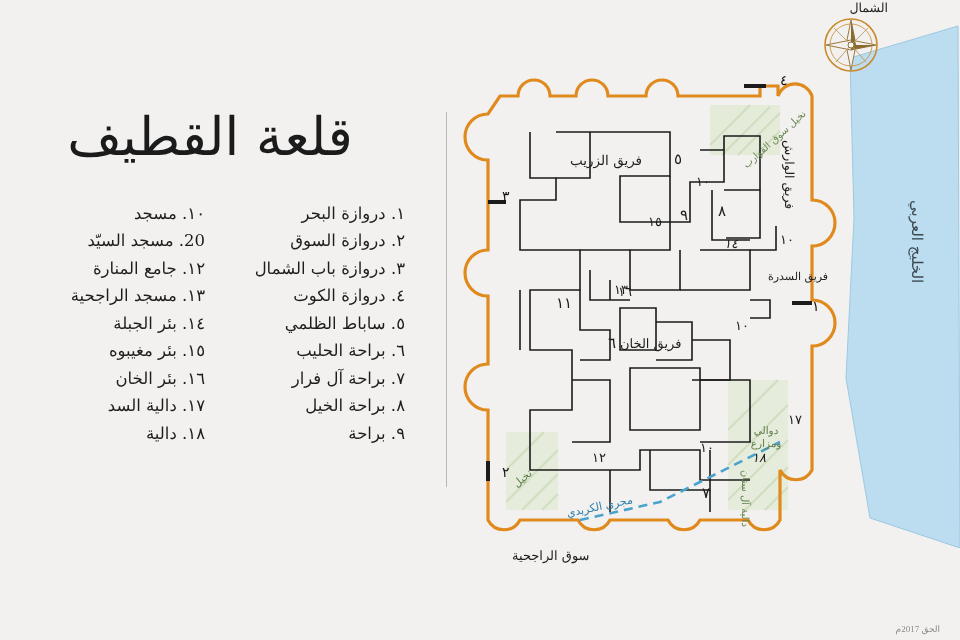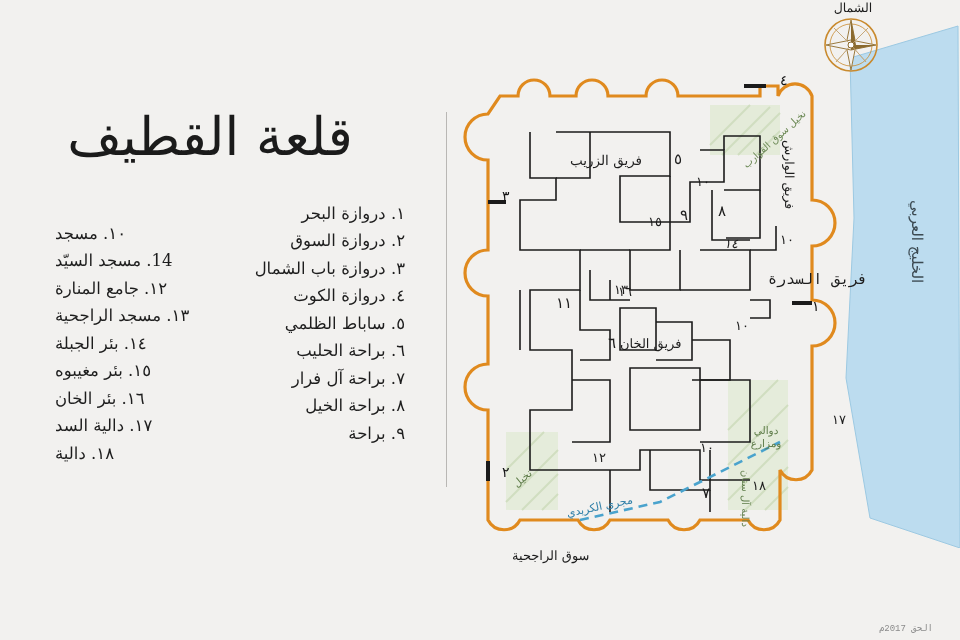--- a/index.html
+++ b/index.html
@@ -58,21 +58,21 @@
   .legend-item {
     font-family: "DejaVu Serif", serif;
     font-size: 16.5px;
     color: #1d1d1d;
     direction: rtl;
     text-align: right;
     white-space: nowrap;
     line-height: 1.15;
   }
   .col-right { align-items: flex-start; width: 160px; }
-  .col-left  { align-items: flex-end; width: 150px; margin-top: 20px; }
+  .col-left  { align-items: flex-start; width: 150px; }
 
   .divider {
     position: absolute;
     left: 446px;
     top: 112px;
     width: 1px;
     height: 375px;
     background: #b9b7b4;
   }
 
@@ -112,28 +112,28 @@
   }
   .compass-label {
     position: absolute;
     left: 378px;
     top: 0px;
     font-family: "DejaVu Serif", serif;
     font-size: 12.5px;
     color: #1d1d1d;
     direction: rtl;
     width: 70px;
-    text-align: center;
+    text-align: right;
   }
 
   .credit {
     position: absolute;
-    right: 27px;
+    right: 20px;
     bottom: 6px;
-    font-family: Liberation Mono, monospace;
+    font-family: Liberation Serif, serif;
     font-size: 9px;
     color: #8b8b8b;
     direction: rtl;
   }
 
   
   .mlabel {
     position: absolute;
     font-family: "DejaVu Serif", serif;
     color: #1d1d1d;
@@ -190,21 +190,21 @@
         <div class="legend-item">٤. دروازة الكوت</div>
         <div class="legend-item">٥. ساباط الظلمي</div>
         <div class="legend-item">٦. براحة الحليب</div>
         <div class="legend-item">٧. براحة آل فرار</div>
         <div class="legend-item">٨. براحة الخيل</div>
         <div class="legend-item">٩. براحة</div>
       </div>
 
       <div class="legend-col col-left">
         <div class="legend-item">١٠. مسجد</div>
-        <div class="legend-item">14. مسجد السيّد</div>
+        <div class="legend-item">20. مسجد السيّد</div>
         <div class="legend-item">١٢. جامع المنارة</div>
         <div class="legend-item">١٣. مسجد الراجحية</div>
         <div class="legend-item">١٤. بئر الجبلة</div>
         <div class="legend-item">١٥. بئر مغيبوه</div>
         <div class="legend-item">١٦. بئر الخان</div>
         <div class="legend-item">١٧. دالية السد</div>
         <div class="legend-item">١٨. دالية</div>
       </div>
 
     </div>
@@ -313,21 +313,21 @@
         <path d="M290,200 L316,200 L316,176"></path>
       </g>
 
       <g stroke="#4aa3cd" stroke-width="2.6" stroke-dasharray="9,6" fill="none">
         <path d="M120,470 L200,452 L320,392"></path>
       </g>
     </svg>
 
     <div class="mlabel" style="left:130px;top:152px;font-size:13.5px;">فريق الزريب</div>
     <div class="mlabel" style="left:342px;top:140px;font-size:12.5px;writing-mode:vertical-rl;">فريق الوارش</div>
-    <div class="mlabel" style="left:328px;top:270px;font-size:15px;font-family:Liberation Mono, monospace;">فريق السدرة</div>
+    <div class="mlabel" style="left:328px;top:270px;font-size:11px;">فريق السدرة</div>
     <div class="mlabel" style="left:180px;top:336px;font-size:13px;">فريق الخان</div>
 
     <div class="mlabel" style="left:72px;top:548px;font-size:13px;">سوق الراجحية</div>
     <div class="rot-label" style="left:280px;top:108px;transform:rotate(-42deg);transform-origin:right top;color:#6d8a57;">نخيل سوق القوارب</div>
     <div class="rot-label" style="left:300px;top:470px;writing-mode:vertical-rl;color:#5f7d4a;">دالية آل سنان</div>
 
     <div class="green-label" style="left:300px;top:424px;width:52px;">دوالي ومزارع</div>
     <div class="green-label" style="left:72px;top:472px;transform:rotate(-40deg);">نخيل</div>
 
     <div class="blue-label" style="left:126px;top:500px;transform:rotate(-12deg);">مجرى الكريدي</div>
@@ -345,19 +345,19 @@
     <div class="num" style="left:256px;top:174px;">١٠</div>
     <div class="num" style="left:340px;top:232px;">١٠</div>
     <div class="num" style="left:295px;top:318px;">١٠</div>
     <div class="num" style="left:260px;top:440px;">١٠</div>
     <div class="num num-lg" style="left:116px;top:294px;">١١</div>
     <div class="num" style="left:152px;top:450px;">١٢</div>
     <div class="num" style="left:174px;top:258px;margin-top:24px;">١٣</div>
     <div class="num" style="left:284px;top:236px;font-style:italic;">١٤</div>
     <div class="num" style="left:208px;top:214px;">١٥</div>
     <div class="num" style="left:178px;top:284px;">١٦</div>
-    <div class="num" style="left:348px;top:412px;margin-left:44px;">١٧</div>
-    <div class="num" style="left:312px;top:478px;">١٨</div>
+    <div class="num" style="left:348px;top:412px;">١٧</div>
+    <div class="num" style="left:312px;top:450px;font-style:italic;">١٨</div>
 
   </div>
 
   <div class="credit">الحق 2017م</div>
 </div>
 
 </body></html>

